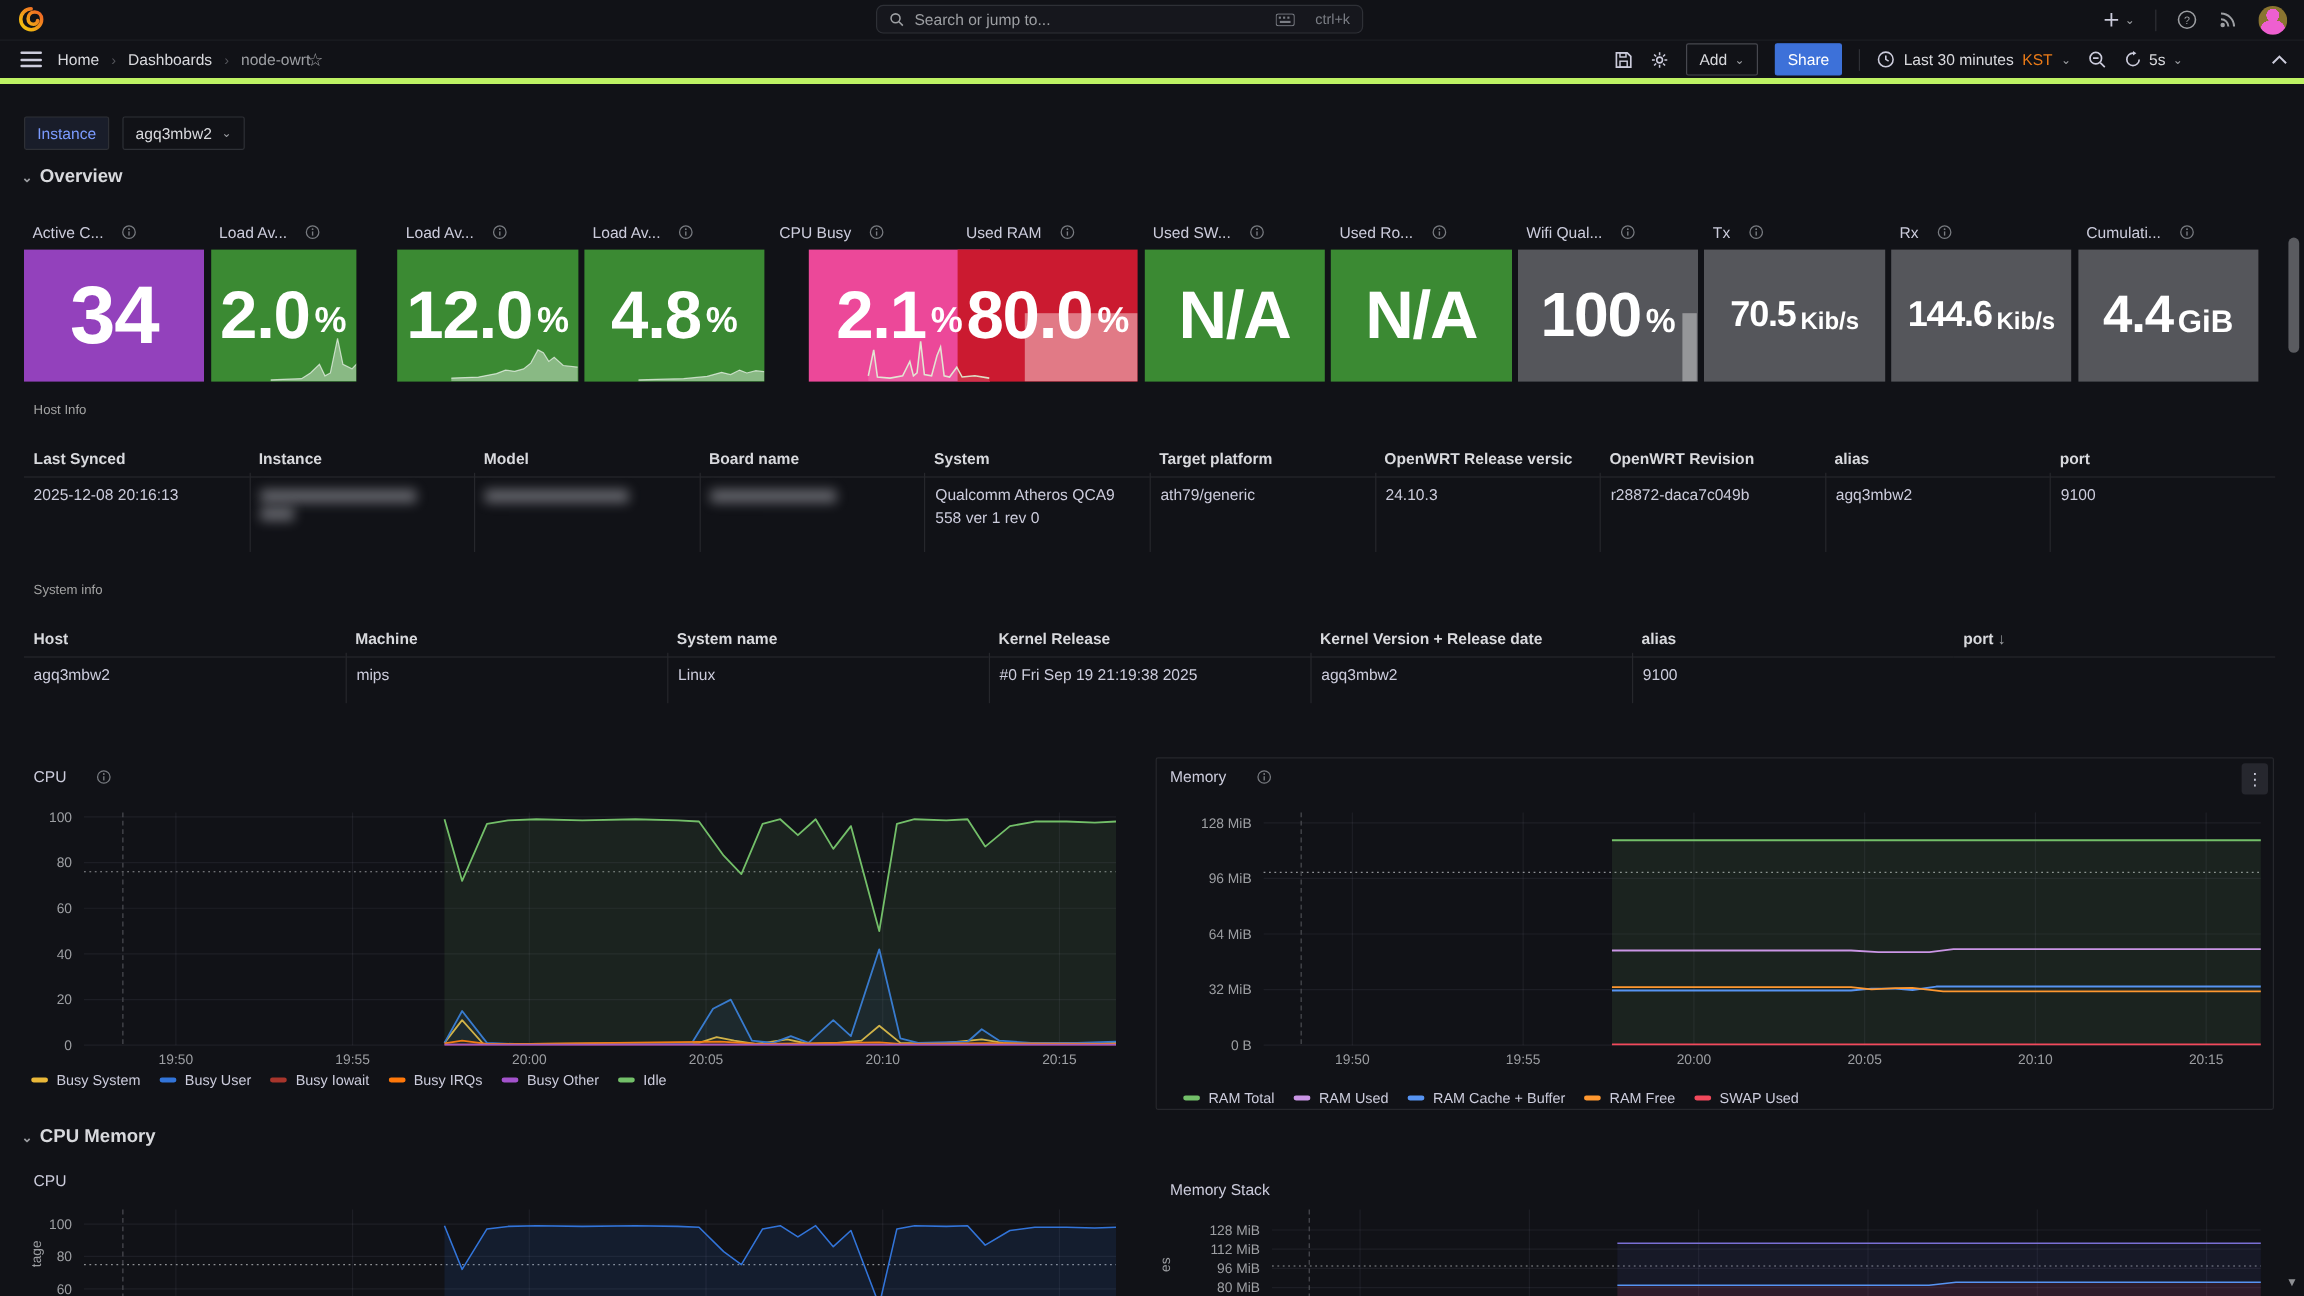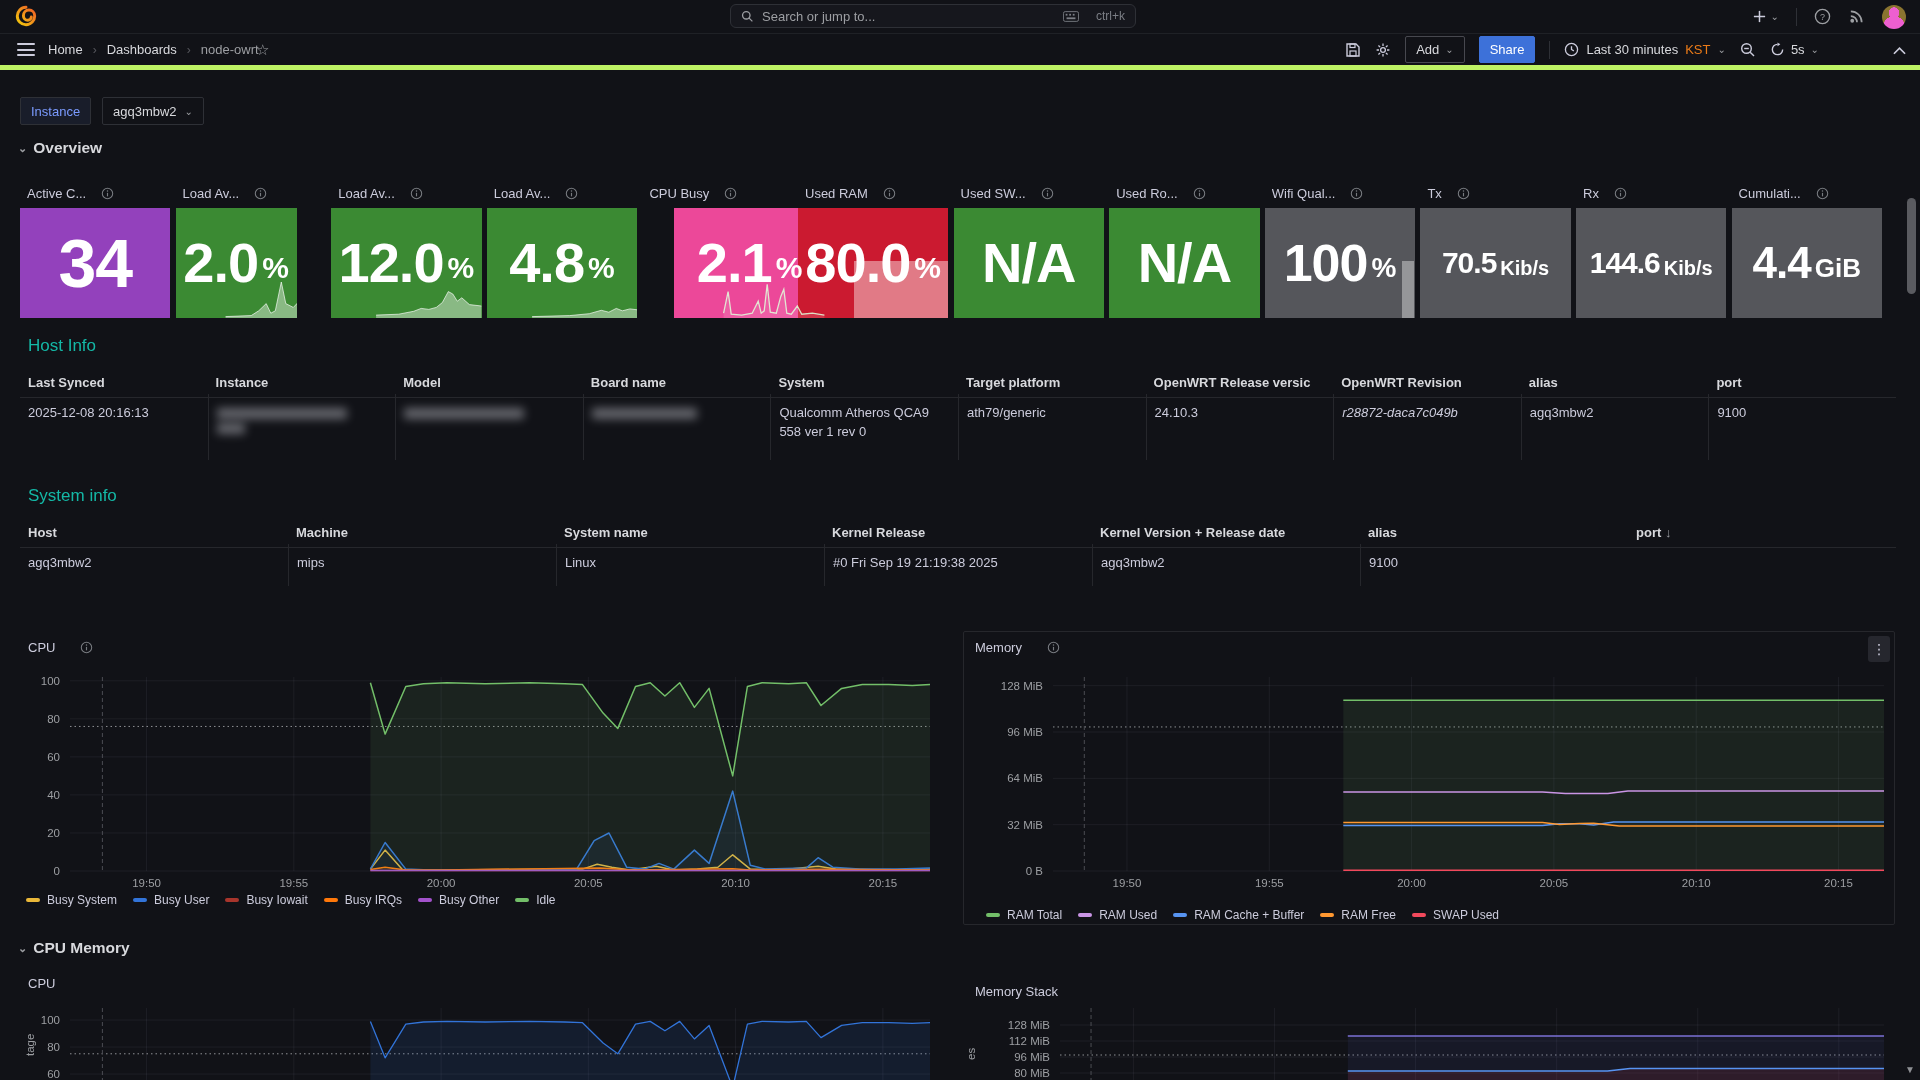--- a/index.html
+++ b/index.html
@@ -52,21 +52,21 @@
   
   .stat-title{position:absolute;height:22px;display:flex;align-items:center;gap:15px;
               font-size:13px;color:#ccccdc;white-space:nowrap;overflow:hidden}
   .stat-box{position:absolute;display:flex;align-items:center;justify-content:center;
             overflow:hidden;gap:4px}
   .stat-box .num{color:#fff;font-weight:600;line-height:1;z-index:2;letter-spacing:-1px}
   .stat-box .unit{color:#fff;font-weight:600;line-height:1;z-index:2;align-self:center;margin-top:10px}
   .spark{position:absolute;left:0;bottom:0;width:100%;z-index:1}
   .ovrect{position:absolute;z-index:1}
   
-  .tbl-title{position:absolute;font-size:17px;color:#14b8a6}
+  .tbl-title{position:absolute;font-size:11px;color:#a3a3a3}
   .tbl{position:absolute;display:grid}
   .tbl .hcell{font-size:13px;font-weight:700;color:#d8d9dd;padding:7px 8px;
               border-bottom:1px solid #26272c;white-space:nowrap;overflow:hidden}
   .tbl .dcell{font-size:13px;color:#ccccdc;padding:10px 8px;border-left:1px solid #26272c;
               line-height:1.45;overflow:hidden}
   .tbl .dcell.first{border-left:none}
   .blurline{filter:blur(5px);background:#b9bac2;opacity:.5;border-radius:2px;height:11px;margin:4px 0}
   
   .panel-title{position:absolute;display:flex;align-items:center;gap:25px;font-size:13px;color:#ccccdc}
   .panel-border{position:absolute;border:1px solid #26272c;border-radius:2px}
@@ -242,21 +242,21 @@
       </div>
       <div class="dcell" style="min-height: 46px;">
         <div class="blurline" style="width: 120px; height: 11px;"></div>
       </div>
       <div class="dcell" style="min-height: 46px;">
         <div class="blurline" style="width: 105px; height: 11px;"></div>
       </div>
       <div class="dcell" style="min-height: 46px;">Qualcomm Atheros QCA9 558 ver 1 rev 0</div>
       <div class="dcell" style="min-height: 46px;">ath79/generic</div>
       <div class="dcell" style="min-height: 46px;">24.10.3</div>
-      <div class="dcell" style="min-height: 46px; font-style: italic;">r28872-daca7c049b</div>
+      <div class="dcell" style="min-height: 46px;">r28872-daca7c049b</div>
       <div class="dcell" style="min-height: 46px;">agq3mbw2</div>
       <div class="dcell" style="min-height: 46px;">9100</div>
     </div>
 
   <div class="tbl-title" style="left:28px;top:486px">System info</div>
   <div id="sys-head" class="tbl" style="left: 20px; top: 518px; width: 1876px; grid-template-columns: repeat(7, 1fr);">
       <div class="hcell">Host</div>
       <div class="hcell">Machine</div>
       <div class="hcell">System name</div>
       <div class="hcell">Kernel Release</div>

